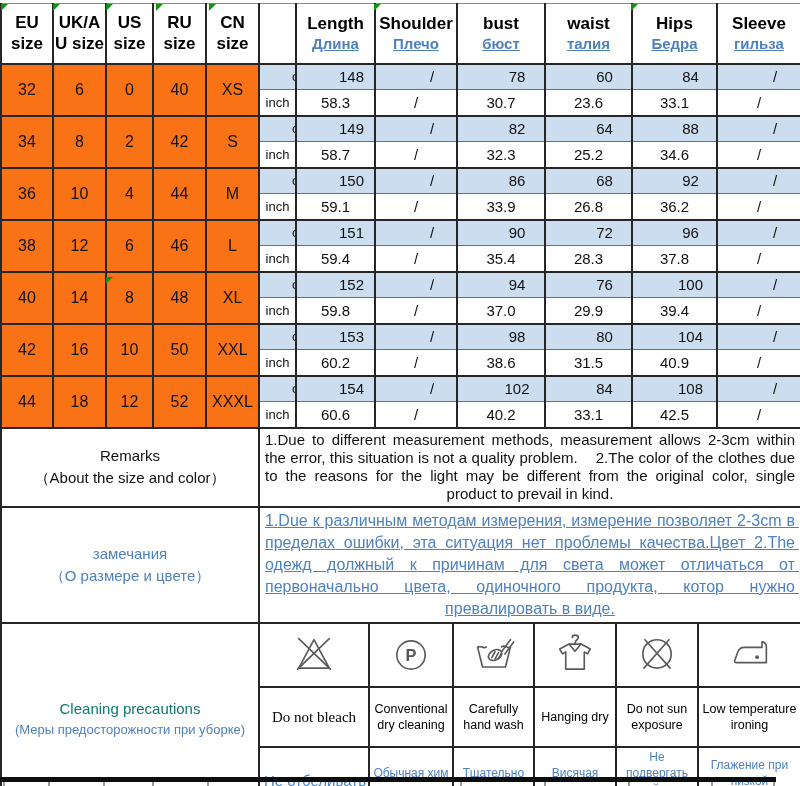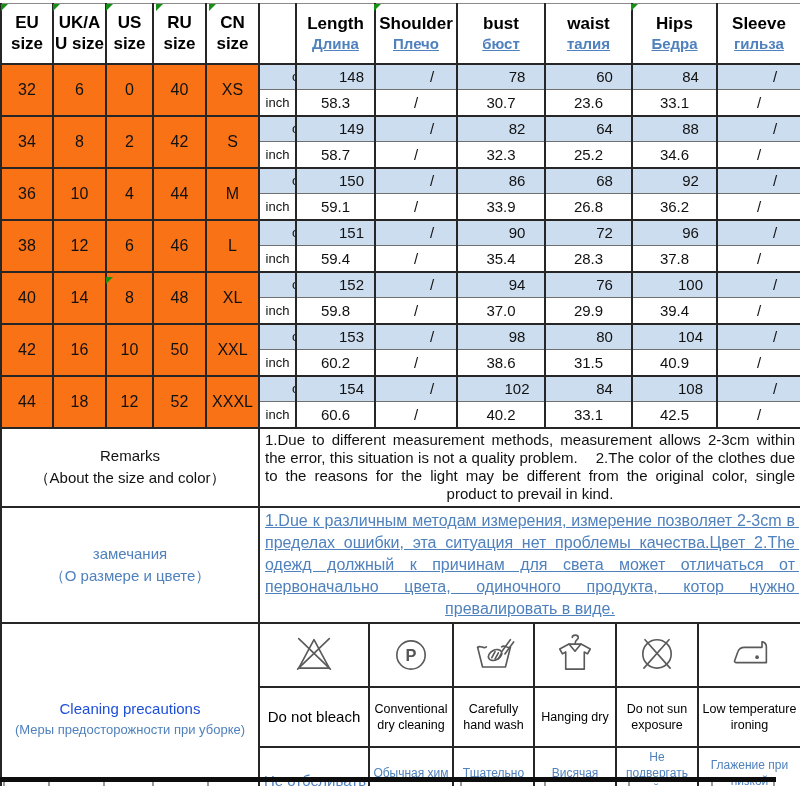--- a/index.html
+++ b/index.html
@@ -37,25 +37,25 @@
   .r-title div{font-size:15px;line-height:22px;}
   .r-body{padding:2px 5px;font-size:15px;line-height:18px;text-align:justify;text-align-last:center;white-space:pre-wrap;border-radius:21px;}
   .ru-text{color:var(--blue);}
   .r-body.ru-text{font-size:16px;line-height:22px;text-decoration:underline;}
 
   
   .clean-table{margin-top:-2px;}
   tr.icons-row{height:64px;}
   tr.clean-en-row{height:60px;}
   tr.clean-ru-row{height:59px;}
-  .clean-title .ct-en{font-size:15px;line-height:22px;color:#1d4ed8;}
+  .clean-title .ct-en{font-size:15px;line-height:22px;color:#0f766e;}
   .clean-title .ct-ru{font-size:13px;line-height:20px;color:var(--blue);}
   .icon-cell svg{display:block;margin:0 auto;}
   .lab-en{font-size:12.5px;line-height:16px;padding:1px 3px;color:#000;overflow-wrap:break-word;}
-  tr.clean-en-row td:first-child{font-size:15px;}
+  tr.clean-en-row td:first-child{font-size:15px;font-family:Liberation Serif, serif;}
   .lab-ru{font-size:12px;line-height:16px;padding:1px 2px;color:var(--blue);overflow-wrap:break-word;}
   tr.clean-ru-row td:first-child{font-size:15px;text-align:right;}
 
   
   .marker{position:absolute;width:0;height:0;border-top:7px solid #149014;border-right:7px solid transparent;}
   .bottom-bar{position:absolute;left:0;top:777px;width:776px;height:5px;background:#0d0d0d;}
   .tick{position:absolute;top:782px;width:2px;height:4px;background:#9a9a9a;}
 </style>
 </head>
 <body>

